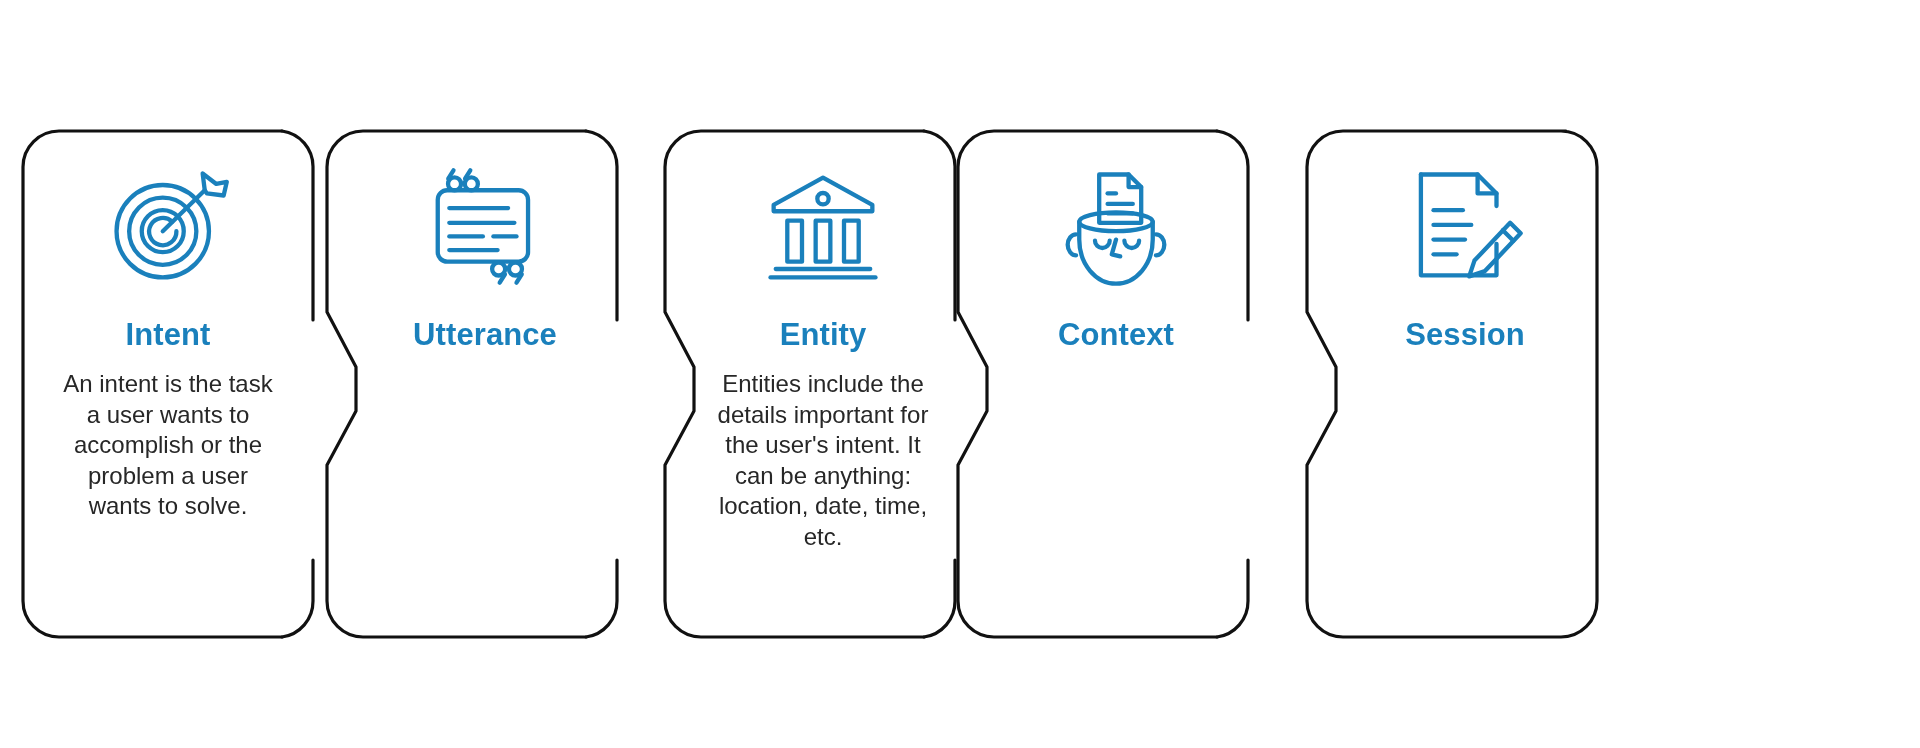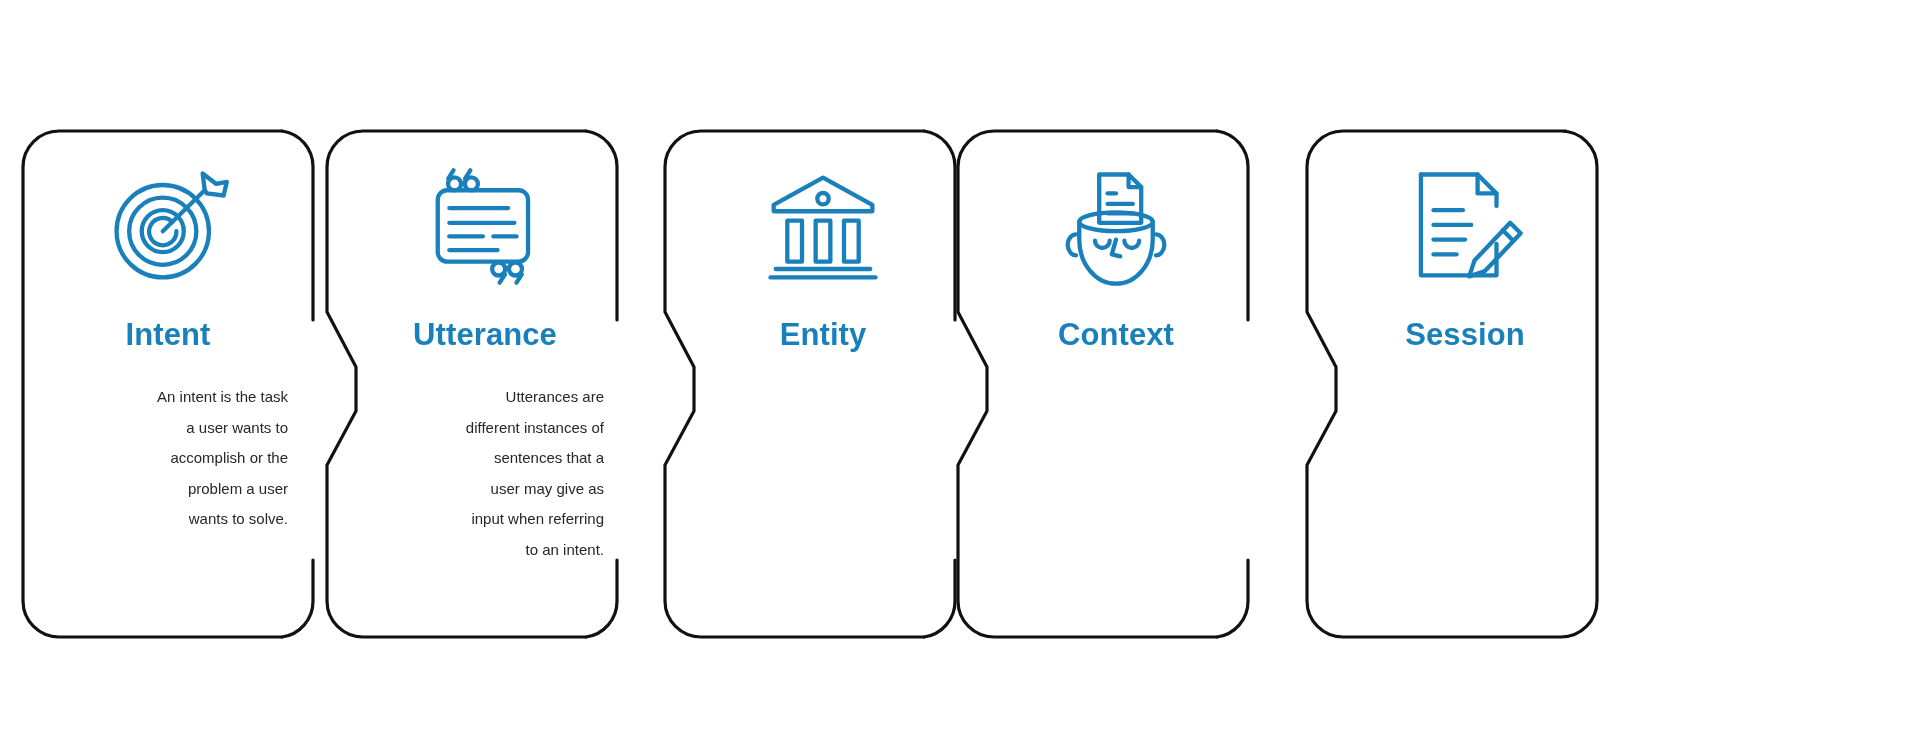--- a/index.html
+++ b/index.html
@@ -67,25 +67,25 @@
     font-size: 31px;
     font-weight: bold;
     color: #1a80bc;
     text-align: center;
     letter-spacing: 0.1px;
     line-height: 1.1;
     flex: none;
   }
 
   .card-body {
-    margin-top: 30px;
-    font-size: 15px;
+    margin-top: 17px;
+    font-size: 24px;
     line-height: 30.5px;
     color: #272727;
-    text-align: right;
+    text-align: center;
     width: 100%;
     white-space: pre-line;
     flex: none;
   }
 
   
   #card-0 { left: 22px;   }
   #card-1 { left: 326px;  }
   #card-2 { left: 664px;  }
   #card-3 { left: 957px;  }
@@ -147,26 +147,20 @@
           <circle cx="47" cy="19" r="6.2"></circle>
           <path d="M 25 14 L 30 6"></path>
           <path d="M 41 14 L 46 6"></path>
           <circle cx="73" cy="100" r="6.2"></circle>
           <circle cx="89" cy="100" r="6.2"></circle>
           <path d="M 79 105 L 74 113"></path>
           <path d="M 95 105 L 90 113"></path>
         </g>
       </svg>
       <div class="card-title">Utterance</div>
-      <div class="card-body">Utterances are
-different instances of
-sentences that a
-user may give as
-input when referring
-to an intent.</div>
     </div>
   </div>
 
   <div class="card" id="card-2">
     <svg class="card-outline" viewBox="0 0 292 508">
       <path d="M 260 1 L 37 1 A 36 36 0 0 0 1 37 L 1 182 L 30 237 L 30 281 L 1 335 L 1 471 A 36 36 0 0 0 37 507 L 260 507" fill="none" stroke="#111111" stroke-width="3.2" stroke-linecap="round" stroke-linejoin="round"></path>
       <path d="M 260 1 A 36 36 0 0 1 291 37 L 291 190" fill="none" stroke="#111111" stroke-width="3.2" stroke-linecap="round"></path>
       <path d="M 260 507 A 36 36 0 0 0 291 471 L 291 430" fill="none" stroke="#111111" stroke-width="3.2" stroke-linecap="round"></path>
     </svg>
     <div class="card-inner">
@@ -175,20 +169,26 @@
           <path d="M 13 39 L 60 13 L 107 39 L 107 45 L 13 45 Z"></path>
           <circle cx="60" cy="33" r="5.4"></circle>
           <rect x="26" y="54" width="14" height="39"></rect>
           <rect x="53" y="54" width="14" height="39"></rect>
           <rect x="80" y="54" width="14" height="39"></rect>
           <path d="M 15 100 L 105 100"></path>
           <path d="M 10 108 L 110 108"></path>
         </g>
       </svg>
       <div class="card-title">Entity</div>
+      <div class="card-body">Entities include the
+details important for
+the user's intent. It
+can be anything:
+location, date, time,
+etc.</div>
     </div>
   </div>
 
   <div class="card" id="card-3">
     <svg class="card-outline" viewBox="0 0 292 508">
       <path d="M 260 1 L 37 1 A 36 36 0 0 0 1 37 L 1 182 L 30 237 L 30 281 L 1 335 L 1 471 A 36 36 0 0 0 37 507 L 260 507" fill="none" stroke="#111111" stroke-width="3.2" stroke-linecap="round" stroke-linejoin="round"></path>
       <path d="M 260 1 A 36 36 0 0 1 291 37 L 291 190" fill="none" stroke="#111111" stroke-width="3.2" stroke-linecap="round"></path>
       <path d="M 260 507 A 36 36 0 0 0 291 471 L 291 430" fill="none" stroke="#111111" stroke-width="3.2" stroke-linecap="round"></path>
     </svg>
     <div class="card-inner">

